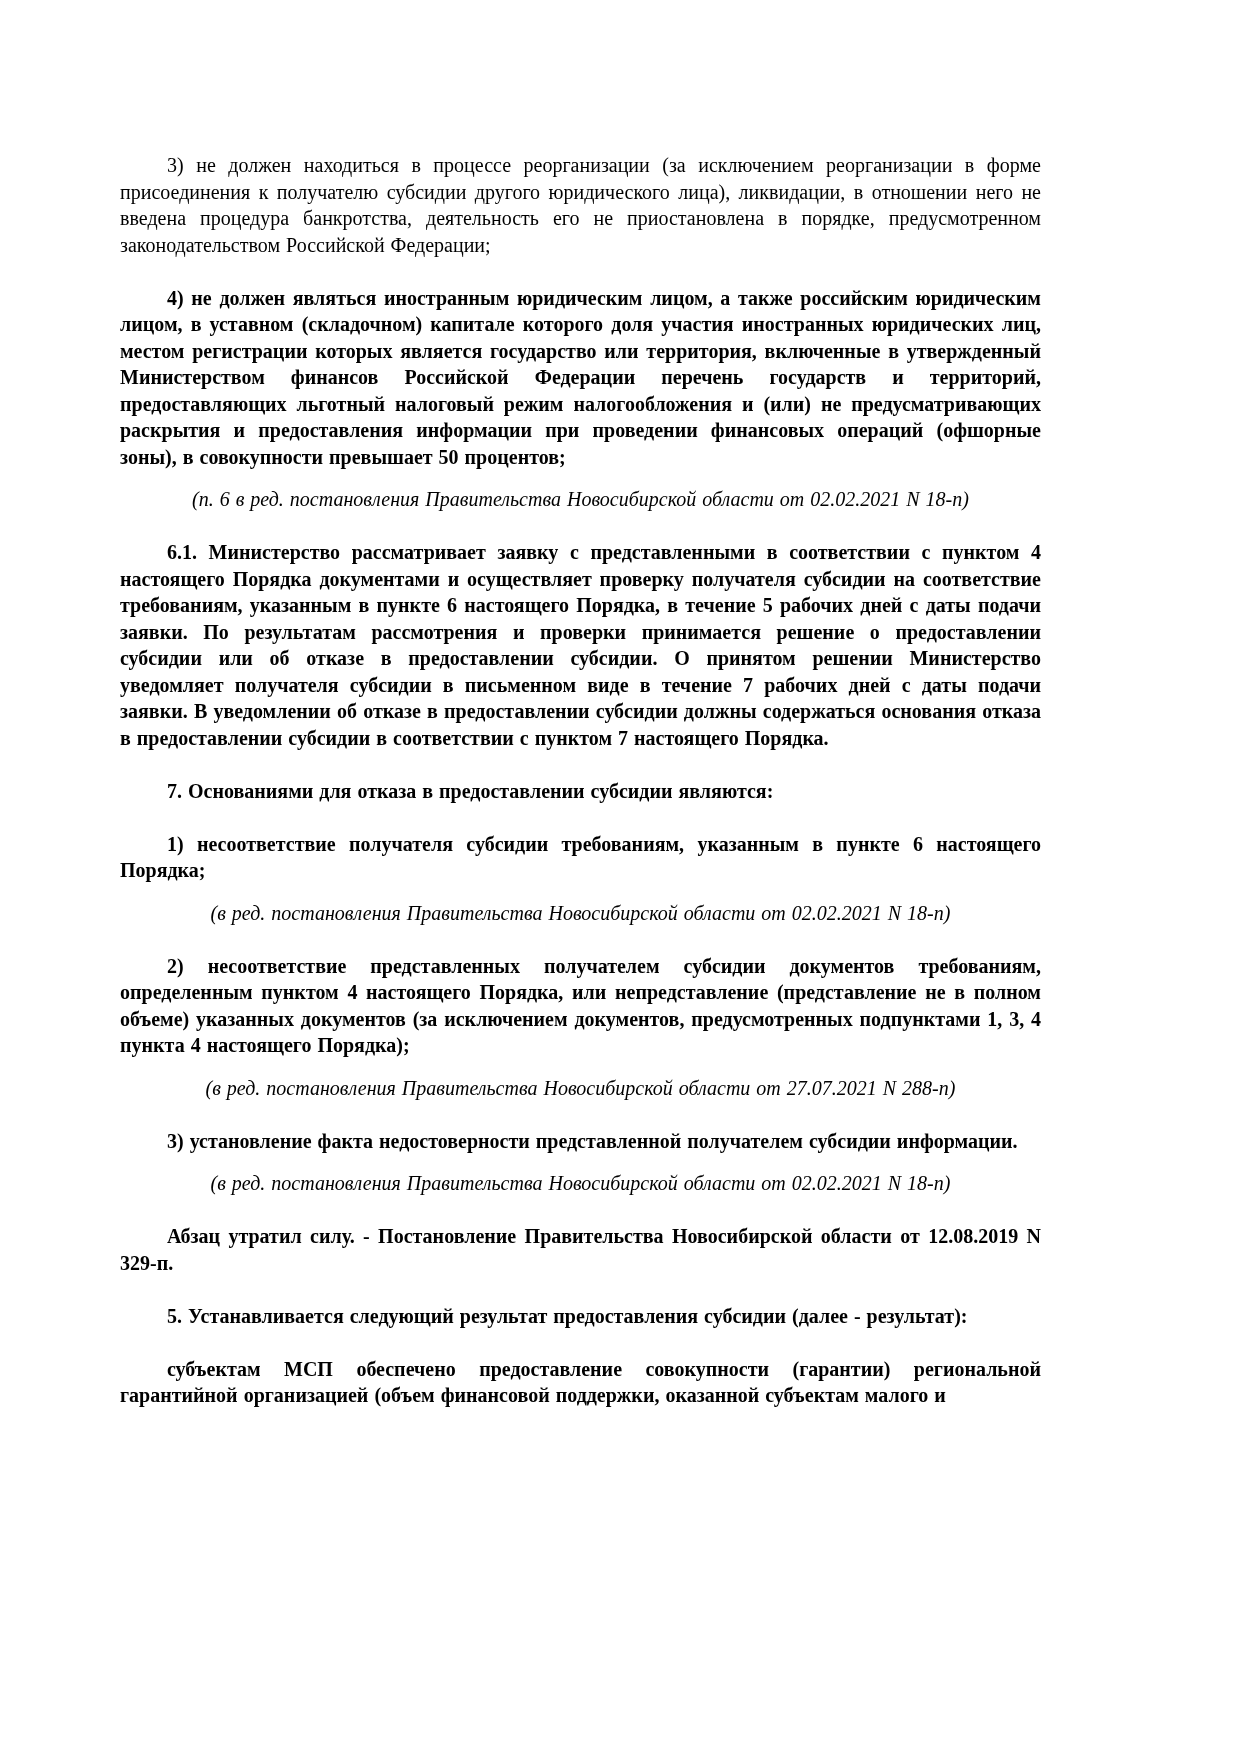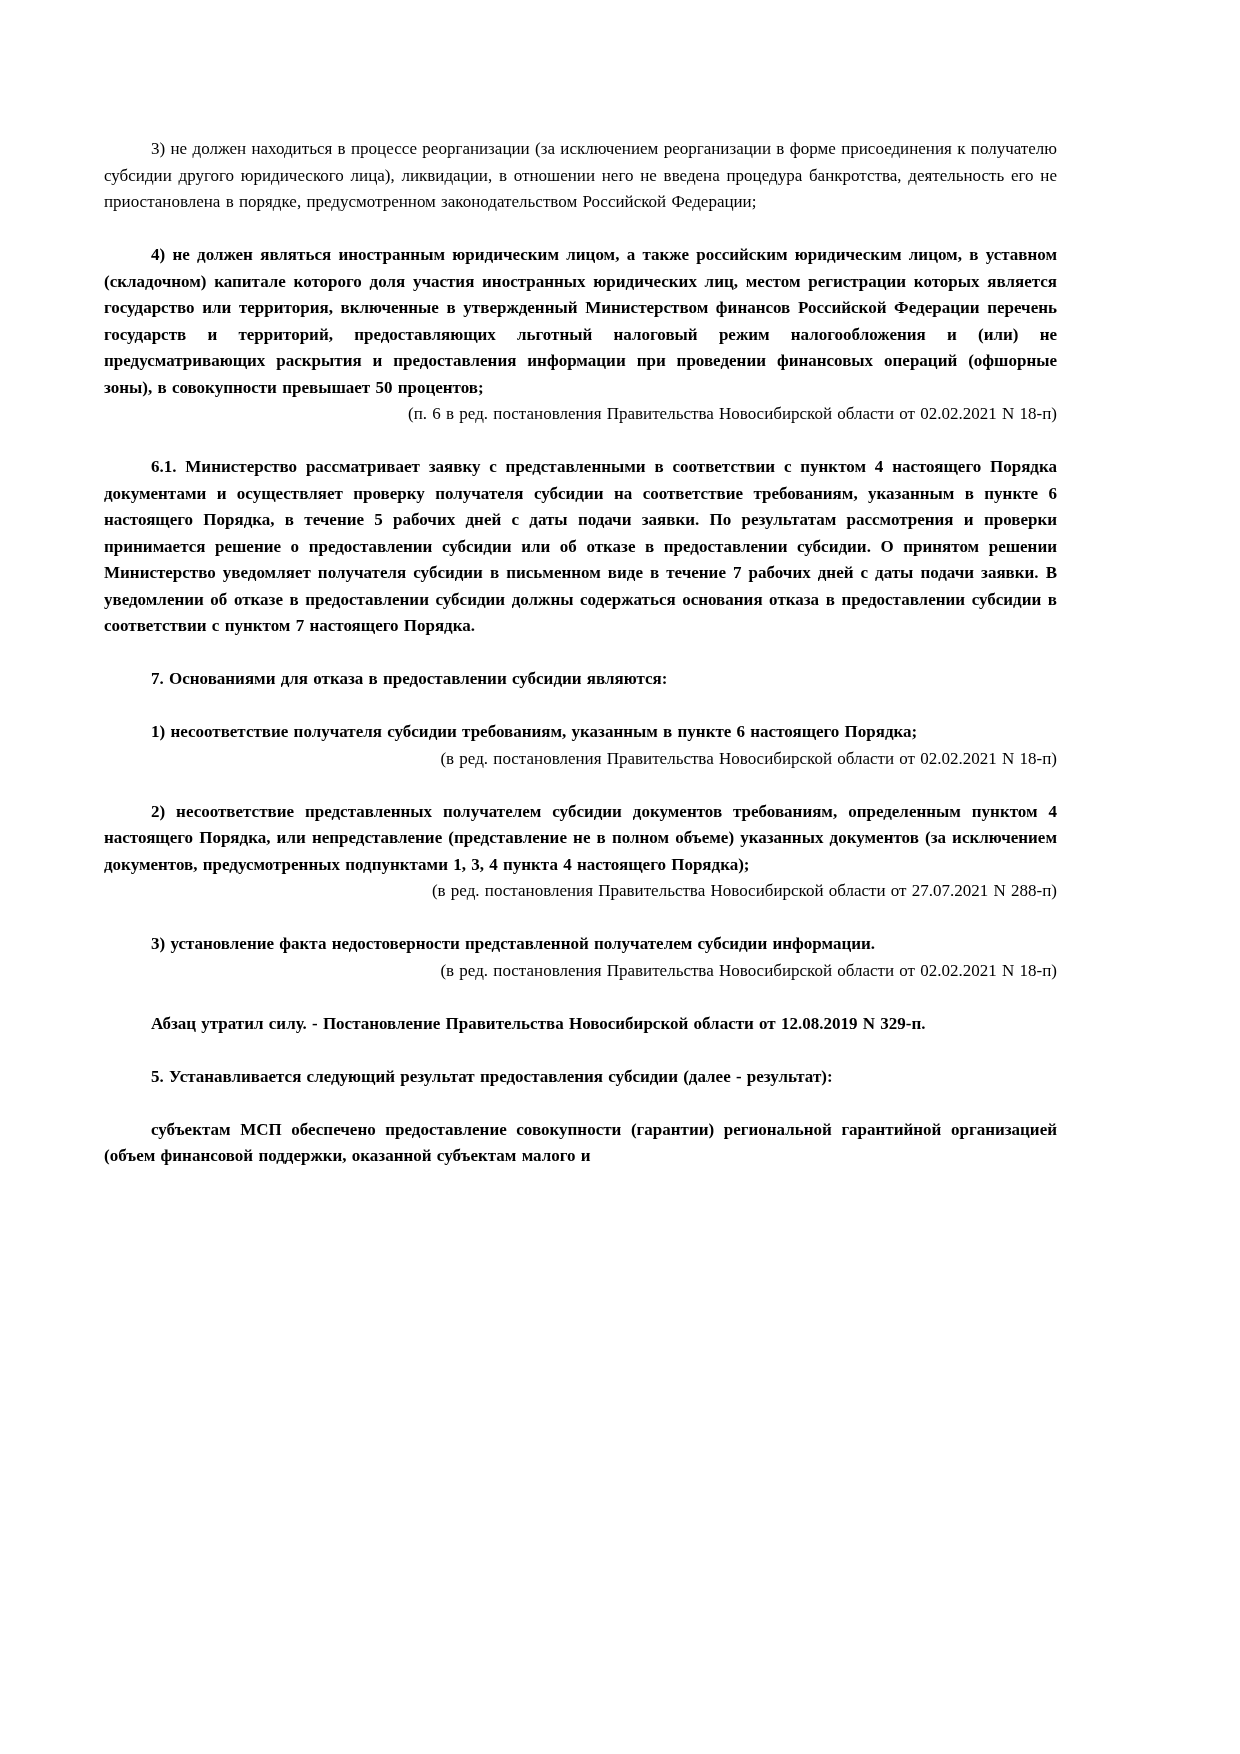--- a/index.html
+++ b/index.html
@@ -19,35 +19,36 @@
     width: 1240px;
     height: 1754px;
     padding: 136px 183px 40px 104px;
     background: #ffffff;
     overflow: hidden;
   }
   .doc-body {
     width: 100%;
   }
   .para {
-    margin: 0;
-    font-size: 17px;
+    margin: 16px;
+    font-size: 20px;
     line-height: 26.5px;
     text-align: justify;
     word-spacing: 1px;
   }
   .para.indent {
     text-indent: 47px;
   }
   .para.gap {
     margin-top: 26.5px;
     font-weight: bold;
   }
   .para.note {
-    text-align: right;
+    text-align: center;
+    font-style: italic;
   }
 </style>
 </head>
 <body>
 
 <div class="page">
   <div class="doc-body">
       <p class="para indent">3) не должен находиться в процессе реорганизации (за исключением реорганизации в форме присоединения к получателю субсидии другого юридического лица), ликвидации, в отношении него не введена процедура банкротства, деятельность его не приостановлена в порядке, предусмотренном законодательством Российской Федерации;</p>
       <p class="para indent gap">4) не должен являться иностранным юридическим лицом, а также российским юридическим лицом, в уставном (складочном) капитале которого доля участия иностранных юридических лиц, местом регистрации которых является государство или территория, включенные в утвержденный Министерством финансов Российской Федерации перечень государств и территорий, предоставляющих льготный налоговый режим налогообложения и (или) не предусматривающих раскрытия и предоставления информации при проведении финансовых операций (офшорные зоны), в совокупности превышает 50 процентов;</p>
       <p class="para note">(п. 6 в ред. постановления Правительства Новосибирской области от 02.02.2021 N 18-п)</p>

